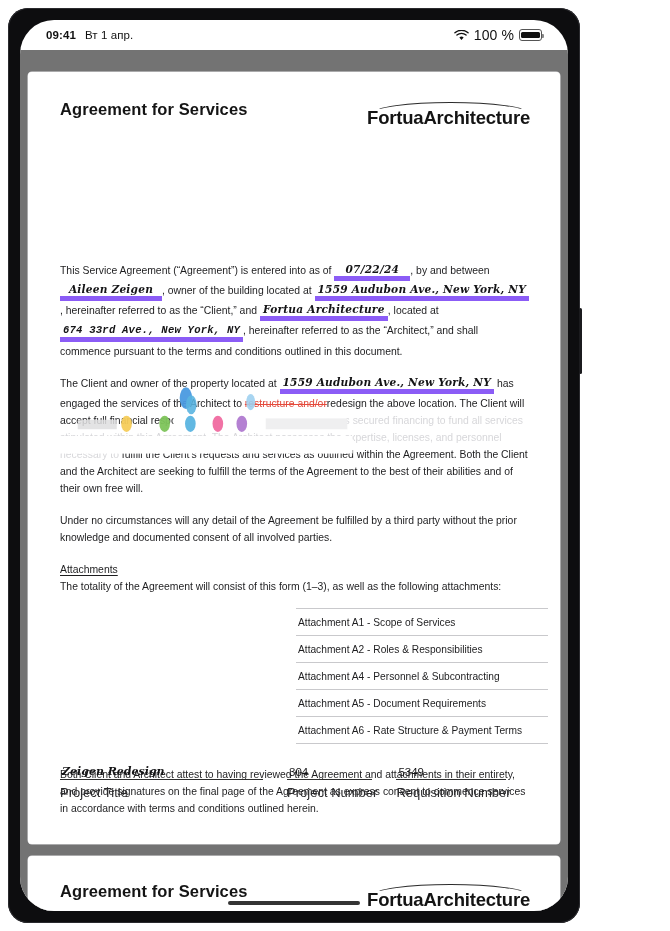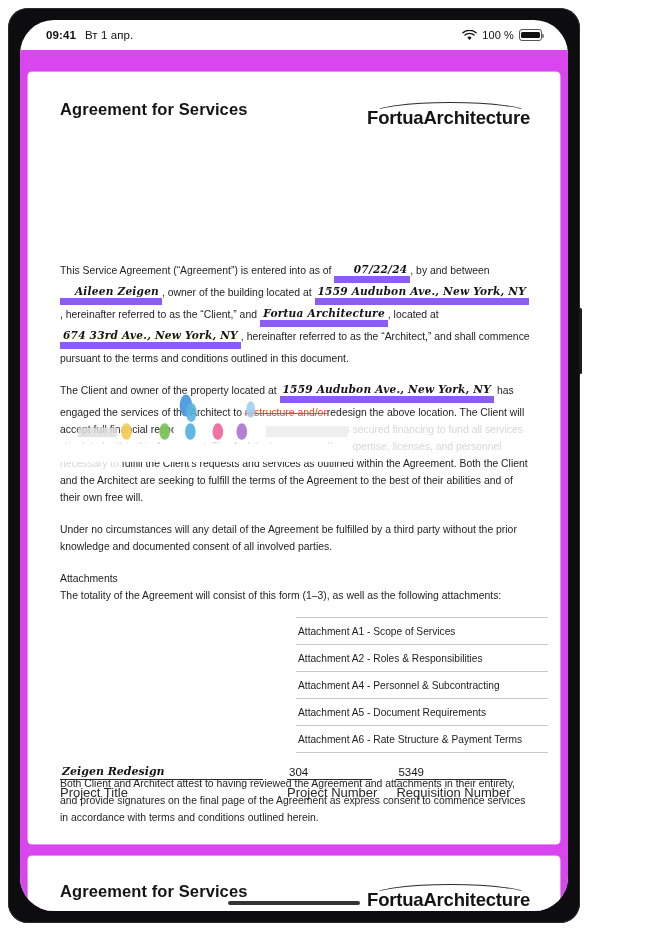--- a/index.html
+++ b/index.html
@@ -58,21 +58,21 @@
     gap: 9px;
   }
   .status-time { font-weight: 700; }
   .status-date { font-weight: 400; }
   .status-right {
     display: flex;
     align-items: center;
     gap: 5px;
   }
   .wifi-icon { display: block; }
-  .batt-text { font-size: 11px; }
+  .batt-text { font-size: 14px; }
   .batt-icon {
     position: relative;
     width: 23px;
     height: 11.5px;
     border: 1px solid #555;
     border-radius: 3px;
     box-sizing: border-box;
   }
   .batt-icon::after {
     content: "";
@@ -94,21 +94,21 @@
     border-radius: 1.5px;
   }
 
   
   .page-scroll {
     position: absolute;
     left: 0;
     top: 30px;
     right: 0;
     bottom: 0;
-    background: #d946ef;
+    background: #737373;
     overflow: hidden;
   }
   .doc-page {
     position: absolute;
     left: 8px;
     right: 8px;
     top: 22px;
     height: 772px;
     background: #fff;
     border-radius: 4px;
@@ -179,33 +179,33 @@
   .hand {
     font-family: "DejaVu Serif", serif;
     font-style: italic;
     font-weight: 700;
     color: #141416;
     font-size: 10.6px;
     letter-spacing: .2px;
   }
   .fill {
     display: inline-block;
-    border-bottom: 7px solid #8b5cf6;
-    text-align: right;
+    border-bottom: 5px solid #8b5cf6;
+    text-align: center;
     line-height: 13px;
     padding: 0 3px;
     vertical-align: baseline;
     position: relative;
     top: -1px;
   }
   .w-date { min-width: 70px; }
   .w-name { min-width: 96px; }
   .w-addr1 { min-width: 150px; }
   .w-arch { min-width: 122px; }
-  .w-addr2 { min-width: 152px; }
+  .w-addr2 { min-width: 152px; font-family: Liberation Mono, monospace; }
   .w-loc { min-width: 200px; }
 
   .strike {
     text-decoration: line-through;
     text-decoration-color: #e64a3b;
     text-decoration-thickness: 1.2px;
   }
   .strike-red {
     color: #e0483a;
   }
@@ -217,20 +217,21 @@
   }
   .scribble-layer {
     position: absolute;
     left: 0; top: 0;
     width: 100%;
     height: 100%;
     pointer-events: none;
   }
 
   .attachments-label {
+    text-decoration: underline;
     text-underline-offset: 2px;
   }
 
   
   .attach-list {
     margin-top: 13px;
     margin-left: 236px;
     width: 252px;
   }
   .attach-row {

